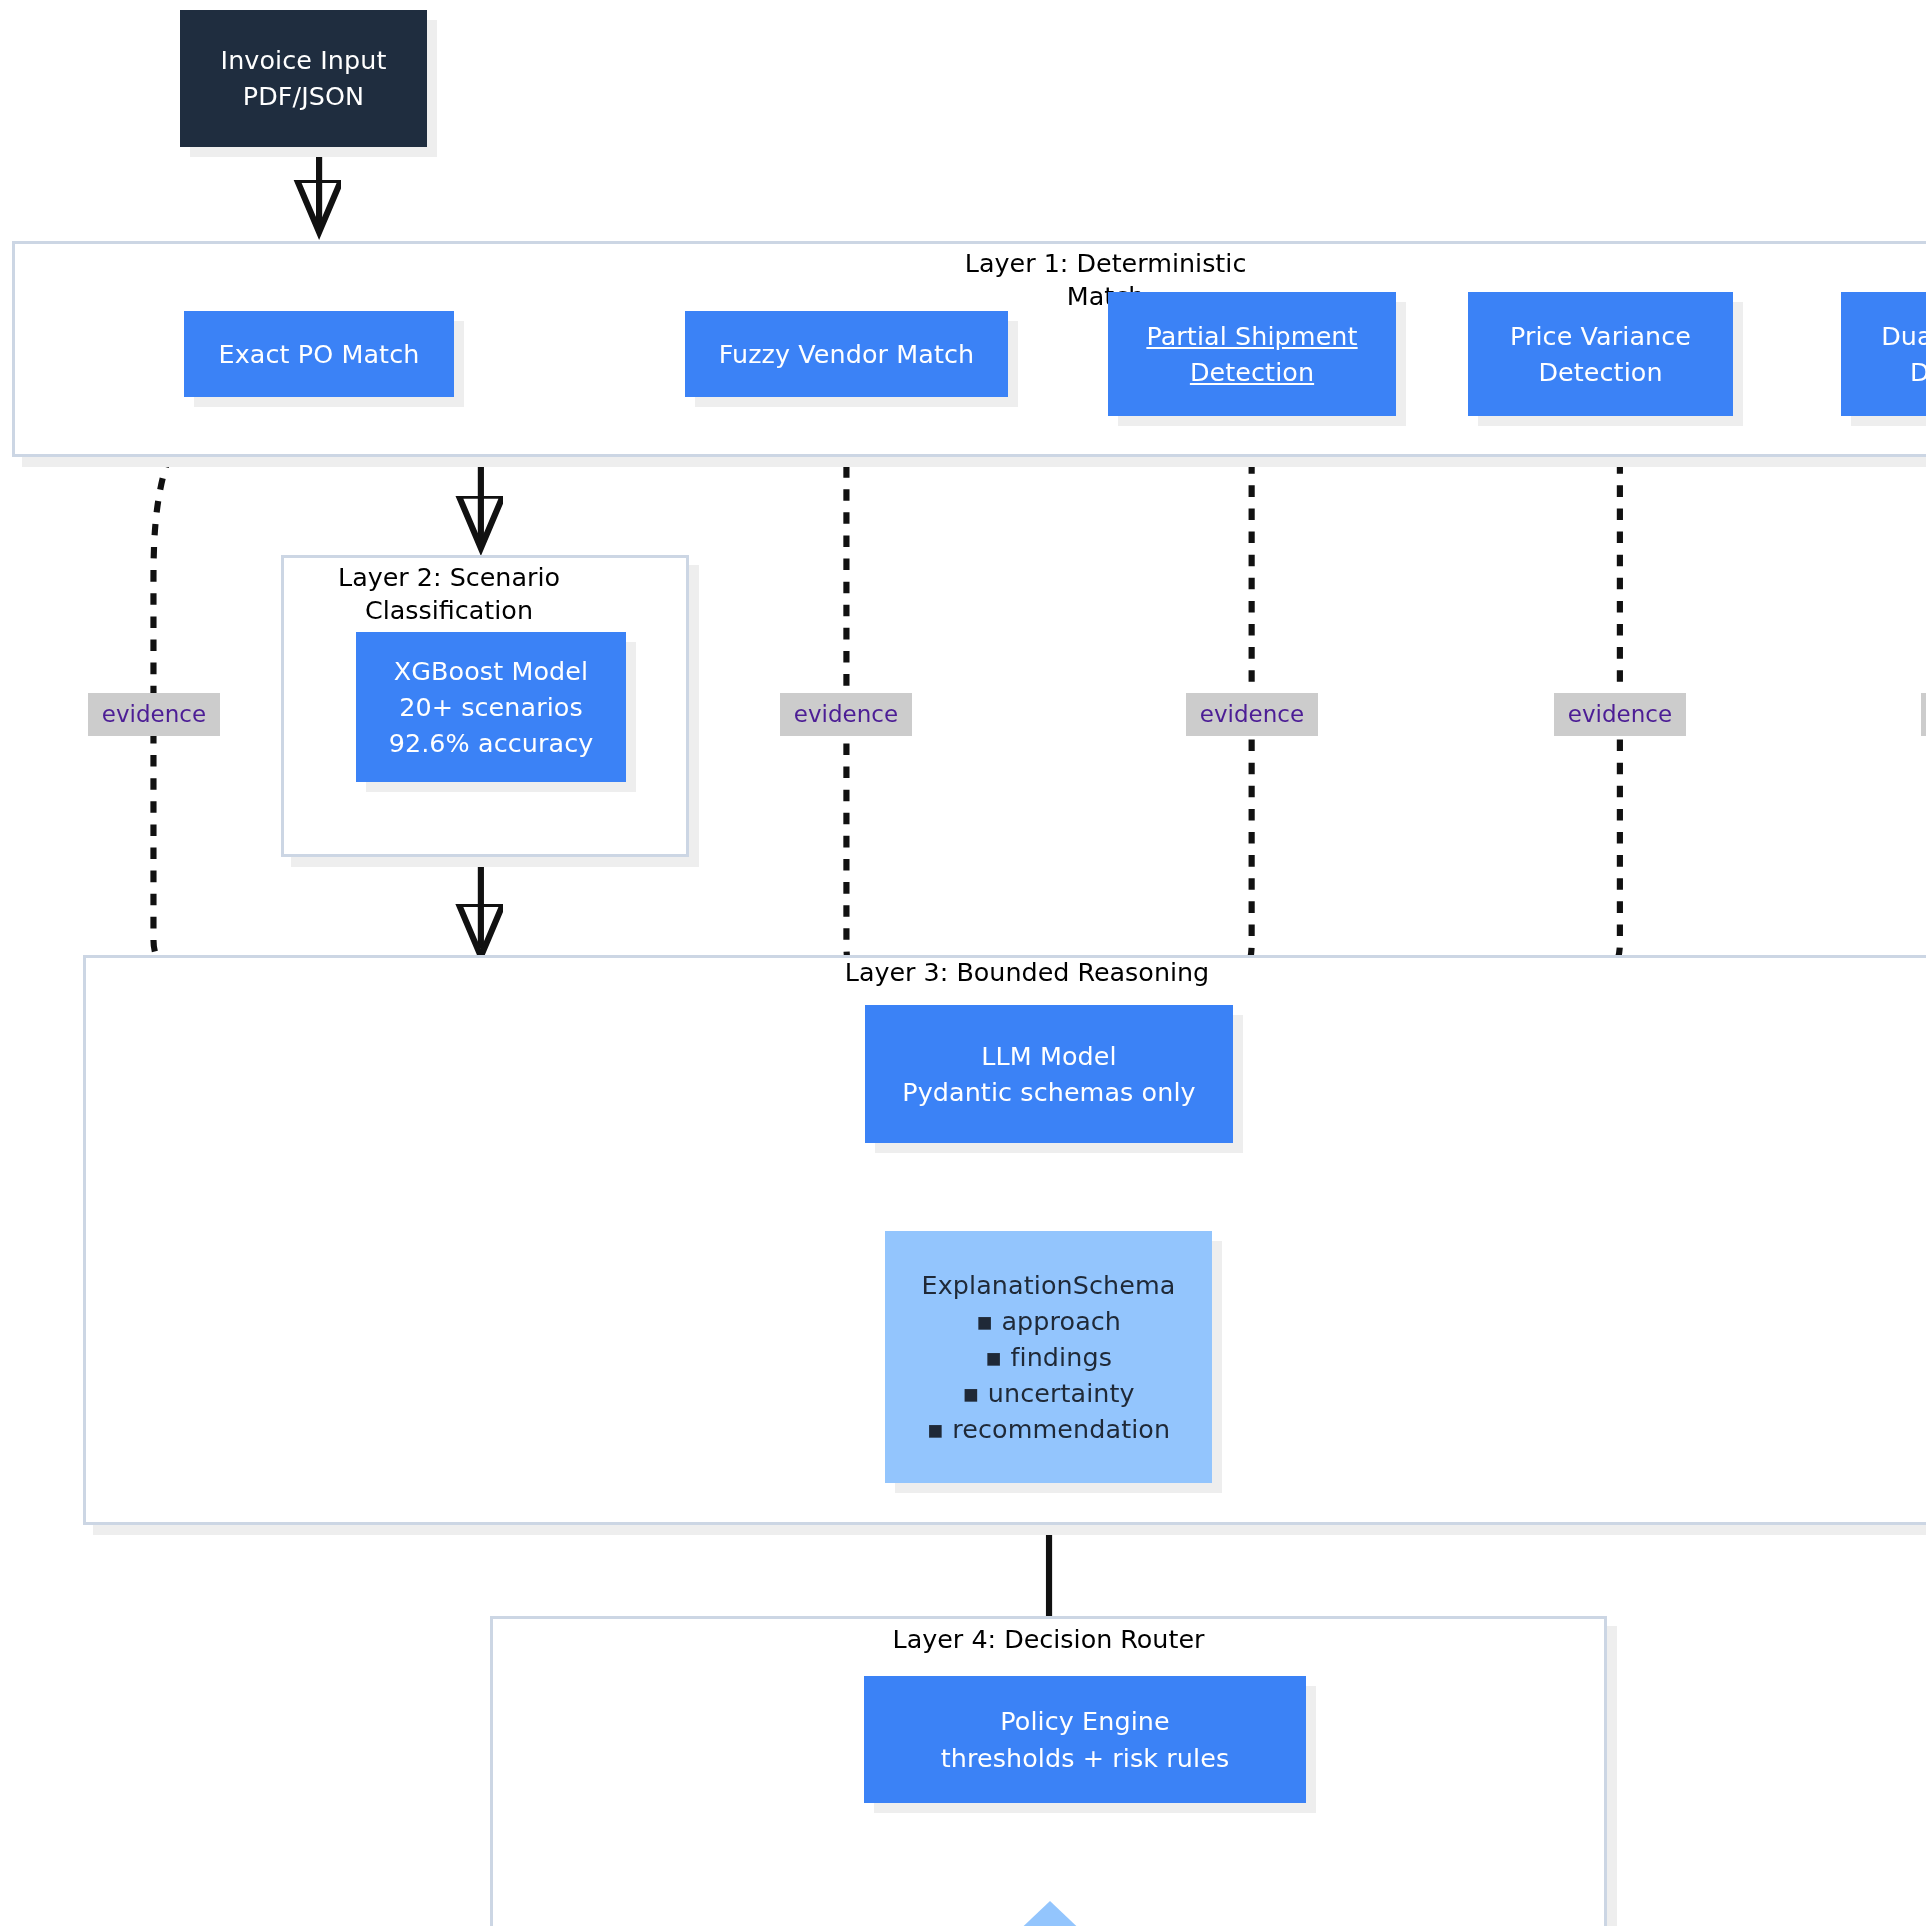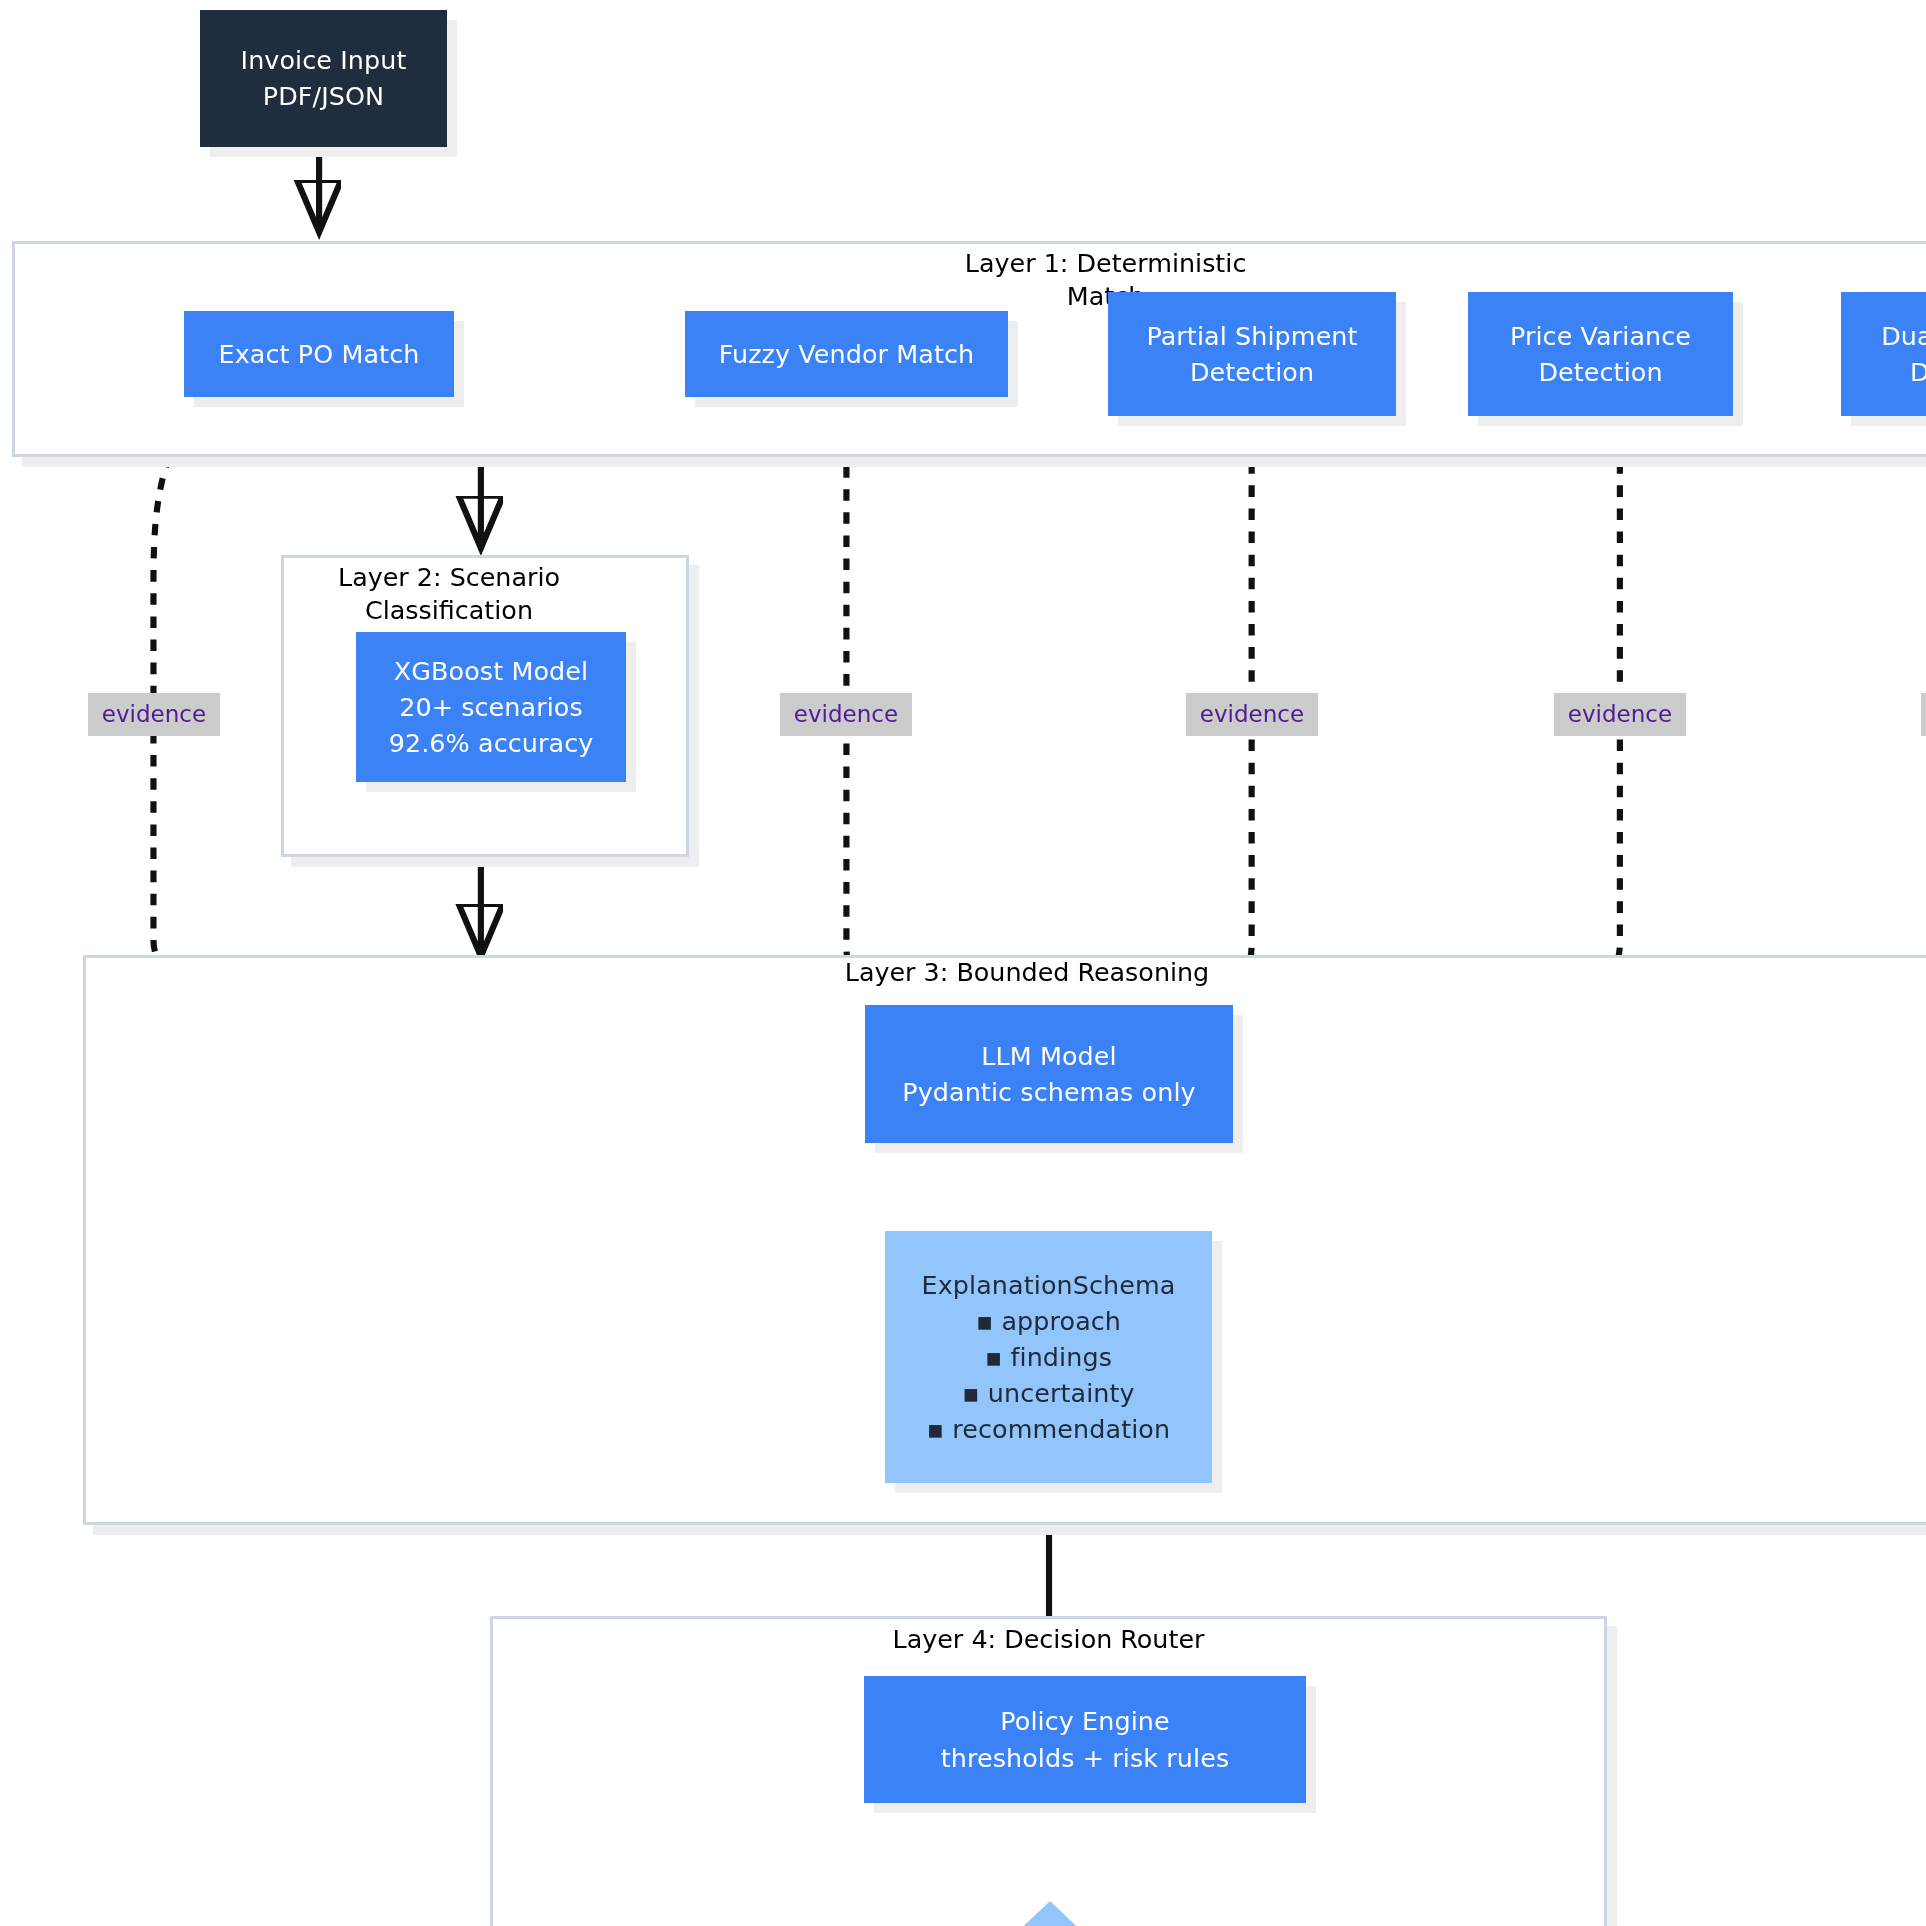--- a/index.html
+++ b/index.html
@@ -133,34 +133,34 @@
   <div class="cluster" style="left:281px;top:555px;width:408px;height:302px;"></div>
   <div class="cluster-title" style="top:561px;left:281px;width:336px;">Layer 2: Scenario
 Classification</div>
 
   <div class="cluster" style="left:83px;top:955px;width:1888px;height:570px;"></div>
   <div class="cluster-title" style="top:956px;left:83px;width:1888px;">Layer 3: Bounded Reasoning</div>
 
   <div class="cluster" style="left:490px;top:1616px;width:1117px;height:639px;"></div>
   <div class="cluster-title" style="top:1623px;left:490px;width:1117px;">Layer 4: Decision Router</div>
 
-  <div class="node dark" style="left:200px;top:9.6px;width:247px;height:137px;">
+  <div class="node dark" style="left:180px;top:9.6px;width:247px;height:137px;">
     <span class="ln">Invoice Input</span>
     <span class="ln">PDF/JSON</span>
   </div>
 
   <div class="node primary" style="left:184px;top:311px;width:270px;height:86px;">
     <span class="ln">Exact PO Match</span>
   </div>
 
   <div class="node primary" style="left:685px;top:311px;width:323px;height:86px;">
     <span class="ln">Fuzzy Vendor Match</span>
   </div>
 
-  <div class="node primary" style="left:1108px;top:292px;width:288px;height:124px;">
+  <div class="node primary" style="left:1108px;top:292px;width:288px;height:124px;text-decoration:underline;">
     <span class="ln">Partial Shipment</span>
     <span class="ln">Detection</span>
   </div>
 
   <div class="node primary" style="left:1468px;top:292px;width:265px;height:124px;">
     <span class="ln">Price Variance</span>
     <span class="ln">Detection</span>
   </div>
 
   <div class="node primary" style="left:1841px;top:292px;width:291px;height:124px;">

